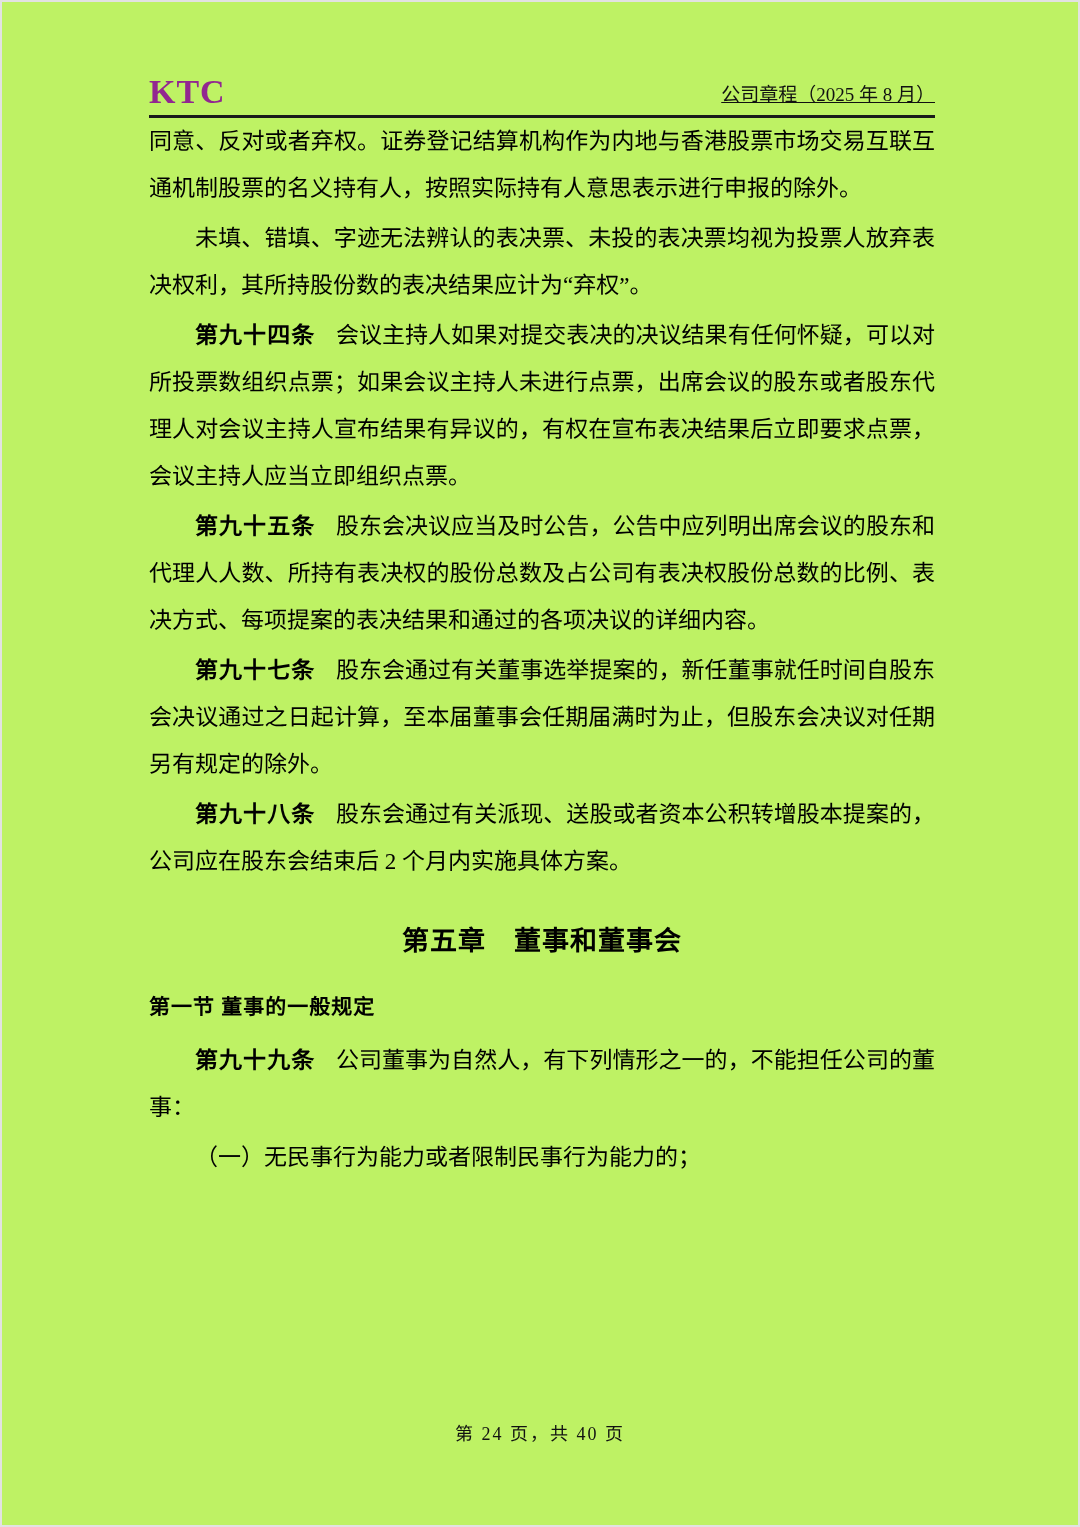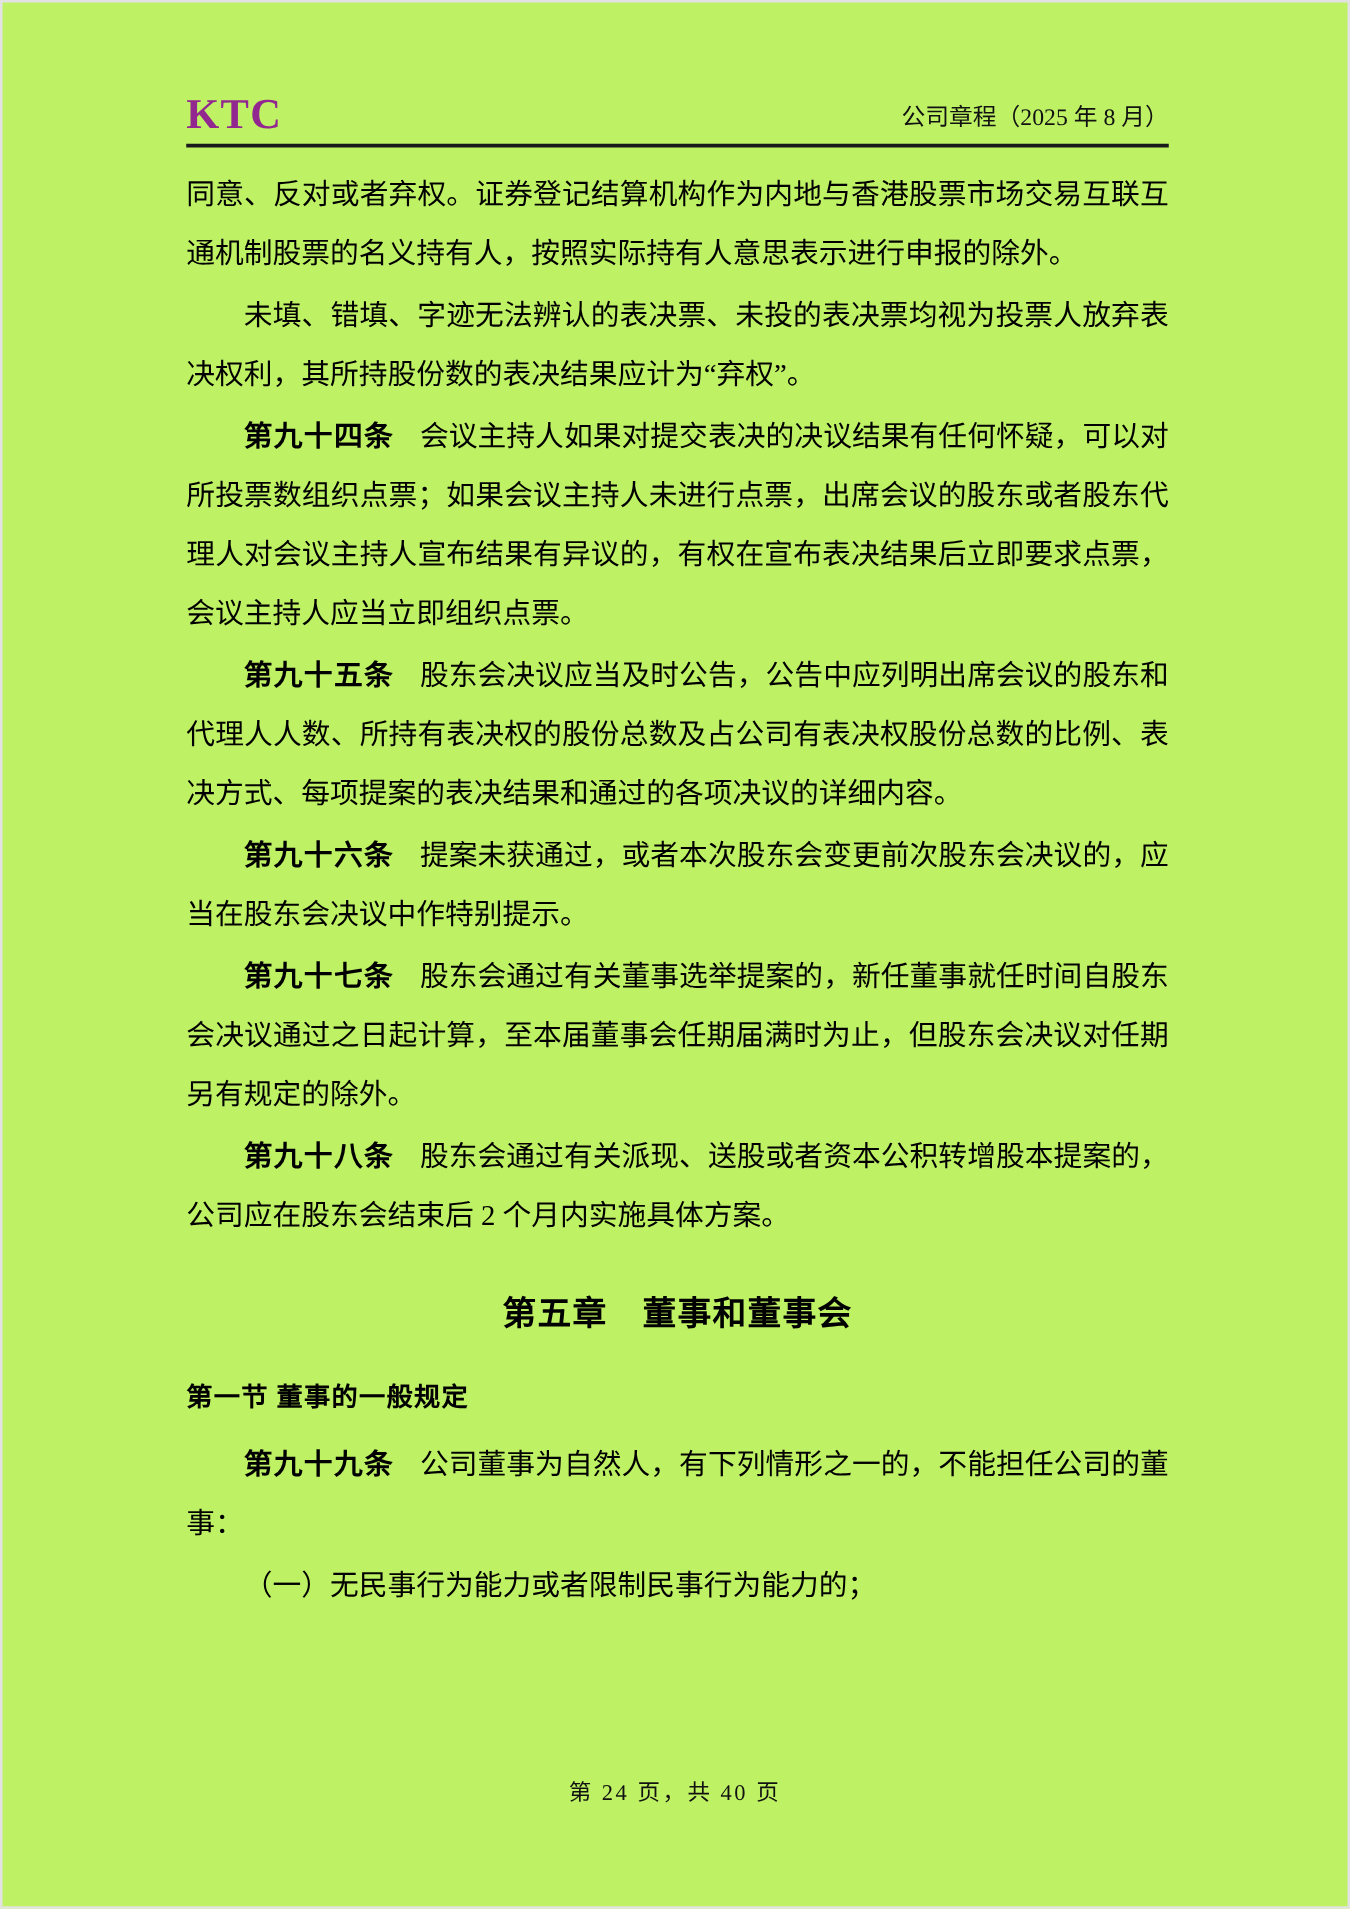--- a/index.html
+++ b/index.html
@@ -37,24 +37,25 @@
     font-weight: 700;
     font-size: 34px;
     line-height: 36px;
     color: #922790;
     letter-spacing: 1px;
   }
   .doc-title {
     font-size: 19px;
     line-height: 30px;
     color: #111111;
+    text-decoration: underline;
   }
   
   .content {
-    padding-top: 14px;
+    padding-top: 0;
     font-size: 23px;
     line-height: 47px;
     text-align: justify;
   }
   .content p.para {
     margin: 0 0 3px 0;
     text-indent: 2em;
   }
   .content p.para.no-indent {
     text-indent: 0;
@@ -104,21 +105,20 @@
       <span class="logo">KTC</span>
       <span class="doc-title">公司章程（2025 年 8 月）</span>
     </div>
 
     <div class="content">
       <div>
           <p class="para no-indent">同意、反对或者弃权。证券登记结算机构作为内地与香港股票市场交易互联互通机制股票的名义持有人，按照实际持有人意思表示进行申报的除外。</p>
           <p class="para">未填、错填、字迹无法辨认的表决票、未投的表决票均视为投票人放弃表决权利，其所持股份数的表决结果应计为“弃权”。</p>
           <p class="para"><b class="term">第九十四条</b>会议主持人如果对提交表决的决议结果有任何怀疑，可以对所投票数组织点票；如果会议主持人未进行点票，出席会议的股东或者股东代理人对会议主持人宣布结果有异议的，有权在宣布表决结果后立即要求点票，会议主持人应当立即组织点票。</p>
           <p class="para"><b class="term">第九十五条</b>股东会决议应当及时公告，公告中应列明出席会议的股东和代理人人数、所持有表决权的股份总数及占公司有表决权股份总数的比例、表决方式、每项提案的表决结果和通过的各项决议的详细内容。</p>
-          <p class="para"><b class="term">第九十六条</b>提案未获通过，或者本次股东会变更前次股东会决议的，应当在股东会决议中作特别提示。</p>
           <p class="para"><b class="term">第九十七条</b>股东会通过有关董事选举提案的，新任董事就任时间自股东会决议通过之日起计算，至本届董事会任期届满时为止，但股东会决议对任期另有规定的除外。</p>
           <p class="para"><b class="term">第九十八条</b>股东会通过有关派现、送股或者资本公积转增股本提案的，公司应在股东会结束后 2 个月内实施具体方案。</p>
         </div>
 
       <h1 class="chapter-title">第五章　董事和董事会</h1>
 
       <h2 class="section-title">第一节 董事的一般规定</h2>
 
       <div>
           <p class="para"><b class="term">第九十九条</b>公司董事为自然人，有下列情形之一的，不能担任公司的董事：</p>

